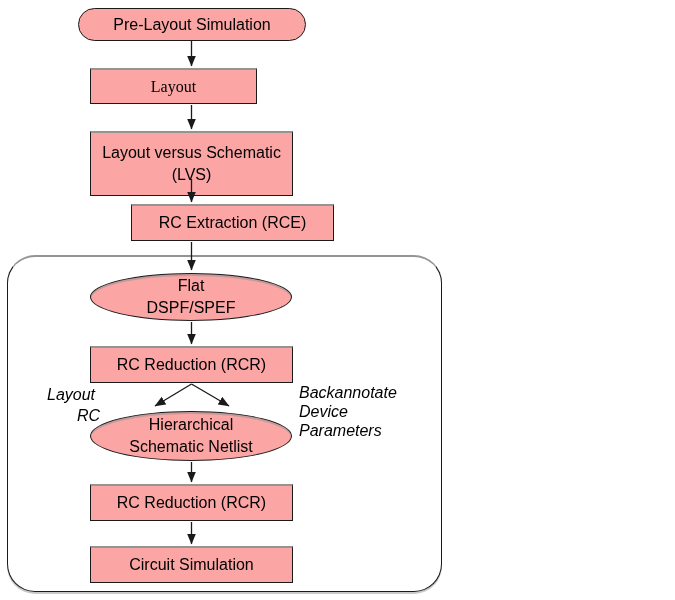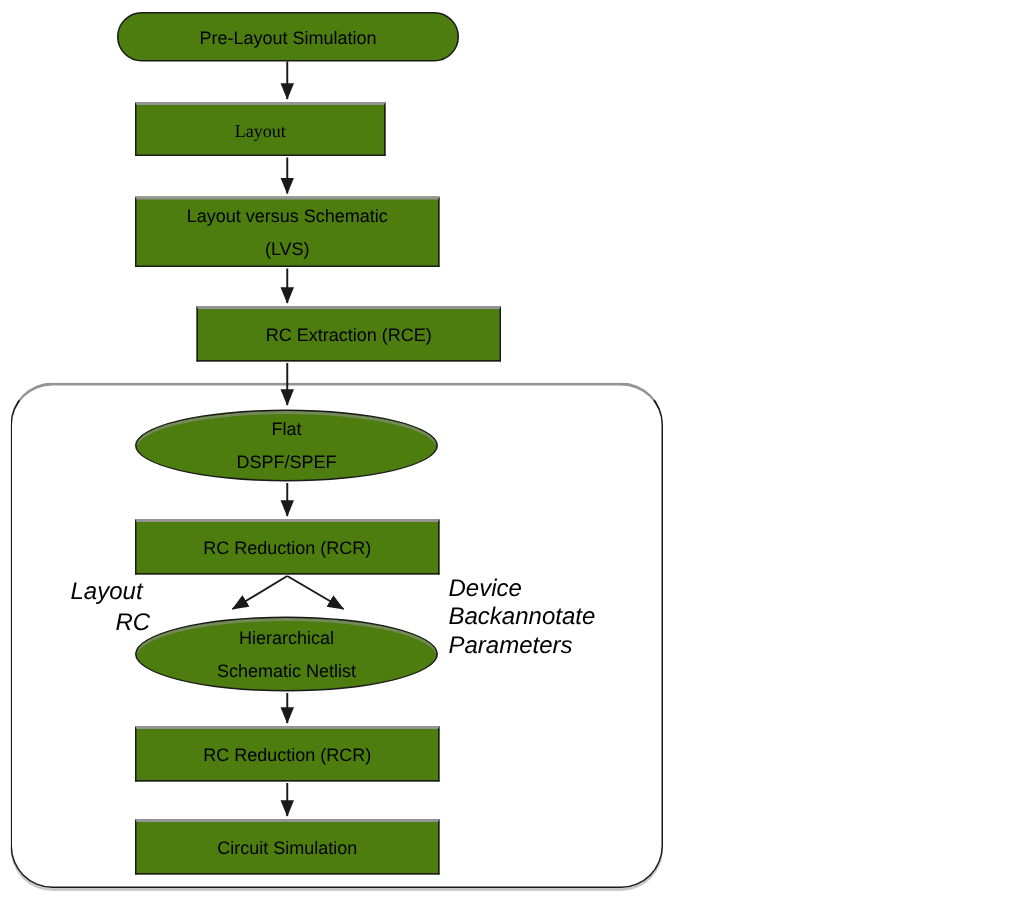--- a/index.html
+++ b/index.html
@@ -17,23 +17,23 @@
     overflow: hidden;
   }
   .node {
     position: absolute;
     box-sizing: border-box;
     display: flex;
     flex-direction: column;
     align-items: center;
     justify-content: center;
     text-align: center;
-    font-size: 12px;
+    font-size: 16px;
     line-height: 22px;
-    background: #4d7c0f;
+    background: #fca5a5;
     z-index: 2;
   }
   .rect {
     border: 1px solid #1a1a1a;
     border-top: 2px solid #949494;
   }
   .stadium {
     border: 1px solid #1a1a1a;
     border-radius: 17px;
   }
@@ -80,21 +80,21 @@
   <div class="group"></div>
 
   <div class="node stadium" style="left:78px; top:8px; width:228px; height:33px;">
     <span>Pre-Layout Simulation</span>
   </div>
 
   <div class="node rect" style="left:90px; top:68px; width:167px; height:36px;font-family:Liberation Serif, serif;">
     <span>Layout</span>
   </div>
 
-  <div class="node rect" style="left:90px; top:131px; width:203px; height:47px;">
+  <div class="node rect" style="left:90px; top:131px; width:203px; height:65px;">
     <span>Layout versus Schematic</span>
     <span>(LVS)</span>
   </div>
 
   <div class="node rect" style="left:90px; top:204px; width:203px; height:37px;margin-left:41px;">
     <span>RC Extraction (RCE)</span>
   </div>
 
   <div class="node ellipse" style="left:90px; top:273px; width:202px; height:48px;">
     <span>Flat</span>
@@ -115,22 +115,22 @@
   </div>
 
   <div class="node rect" style="left:90px; top:546px; width:203px; height:37px;">
     <span>Circuit Simulation</span>
   </div>
 
   <span class="edge-label" style="left:47px; top:385px;">Layout</span>
   <span class="edge-label" style="left:77px; top:406px;">RC</span>
 
   <div class="edge-label" style="left:299px; top:383px;">
+    <div>Backannotate</div>
     <div>Device</div>
-    <div>Backannotate</div>
     <div>Parameters</div>
   </div>
 
   <svg class="arrows" width="675" height="600" viewBox="0 0 675 600">
     <defs>
       <marker id="ah" markerWidth="12" markerHeight="10" refX="10.5" refY="4.5" orient="auto" markerUnits="userSpaceOnUse">
         <path d="M0,0 L11,4.5 L0,9 Z" fill="#1a1a1a"></path>
       </marker>
     </defs>
     <g stroke="#1a1a1a" stroke-width="1.3" fill="none">

